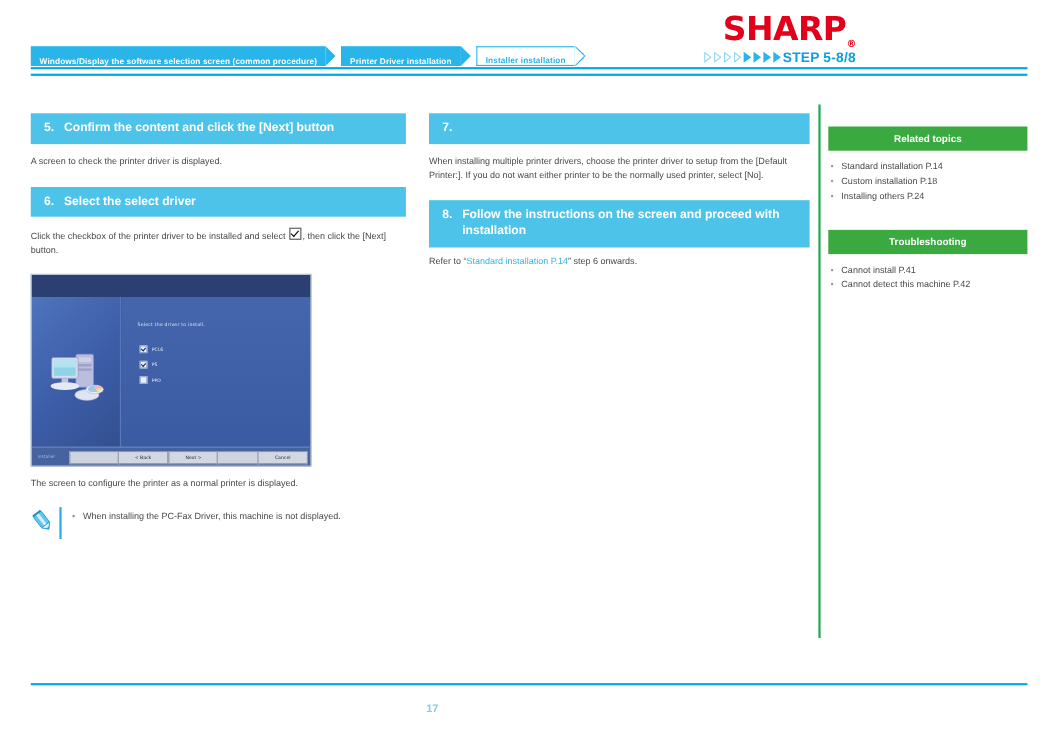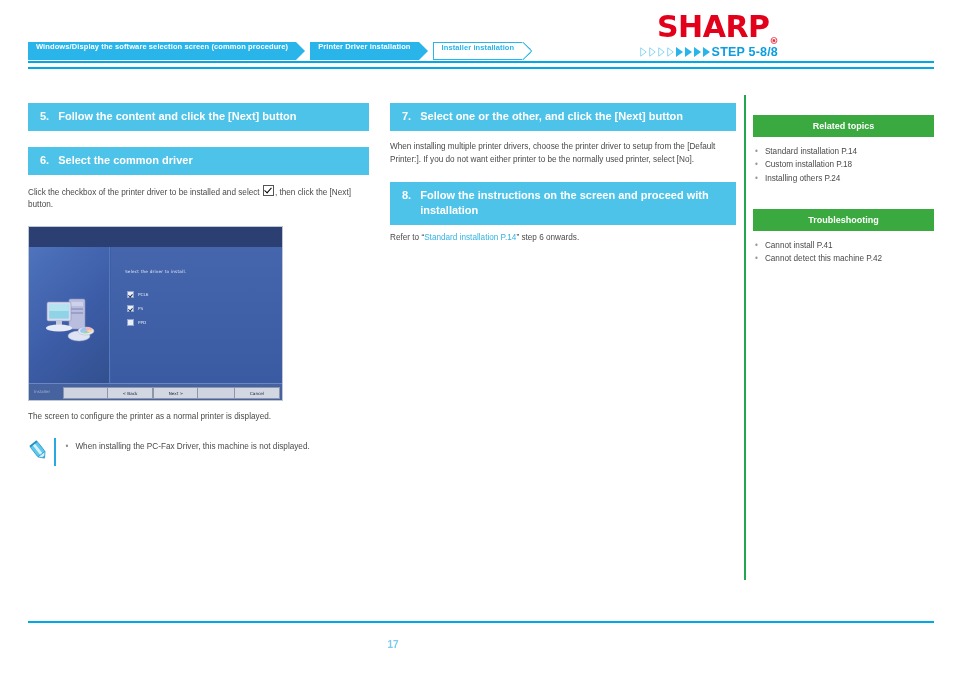--- a/index.html
+++ b/index.html
@@ -43,21 +43,21 @@
     position: absolute;
     left: 28px;
     top: 42px;
     display: flex;
     align-items: center;
   }
   .crumb {
     position: relative;
     height: 18px;
     display: flex;
-    align-items: flex-start;
+    align-items: flex-end;
     font-size: 7.5px;
     font-weight: bold;
     letter-spacing: 0.1px;
     padding: 0 8px;
     white-space: nowrap;
     margin-right: 14px;
   }
   .crumb.filled {
     background: #29b4ea;
     color: #ffffff;
@@ -437,29 +437,30 @@
 
 <div class="rule" id="rule-top"></div>
 <div class="rule" id="rule-top2"></div>
 <div class="rule" id="rule-bottom"></div>
 <div id="col-divider"></div>
 
 <div class="col" id="col-left">
 
   <div class="step-head">
     <span class="num">5.</span>
-    <span class="txt">Follow the content and click the [Next] button</span>
-  </div>
-
+    <span class="txt">Confirm the content and click the [Next] button</span>
+  </div>
+
+  <p class="body-text">A screen to check the printer driver is displayed.</p>
 
   <div class="spacer-lg"></div>
 
   <div class="step-head">
     <span class="num">6.</span>
-    <span class="txt">Select the common driver</span>
+    <span class="txt">Select the select driver</span>
   </div>
 
   <p class="body-text"><span>Click the checkbox of the printer driver to be installed and select</span>
     <span class="inline-check"></span><span>, then click the [Next] button.</span></p>
 
   <div id="installer">
     <div id="inst-titlebar"></div>
 
     <div id="inst-sidepanel">
       <svg id="inst-pc" viewBox="0 0 58 55">
@@ -529,21 +530,20 @@
       <span class="bullet-dot">•</span>
       <span>When installing the PC-Fax Driver, this machine is not displayed.</span>
     </div>
   </div>
 </div>
 
 <div class="col" id="col-mid">
 
   <div class="step-head">
     <span class="num">7.</span>
-    <span class="txt">Select one or the other, and click the [Next] button</span>
   </div>
 
   <p class="body-text">When installing multiple printer drivers, choose the printer driver to setup from the [Default Printer:]. If you do not want either printer to be the normally used printer, select [No].</p>
 
   <div class="spacer-lg"></div>
 
   <div class="step-head">
     <span class="num">8.</span>
     <span class="txt">Follow the instructions on the screen and proceed with installation</span>
   </div>

